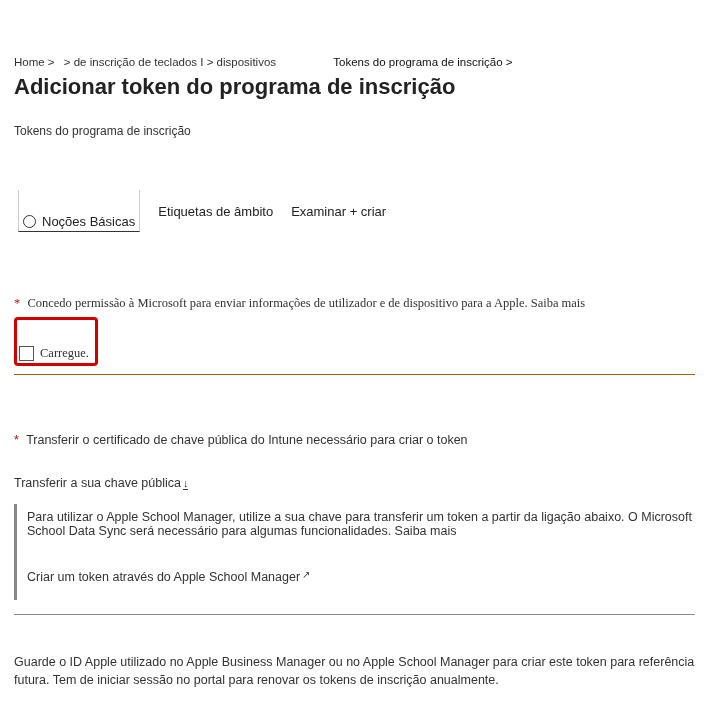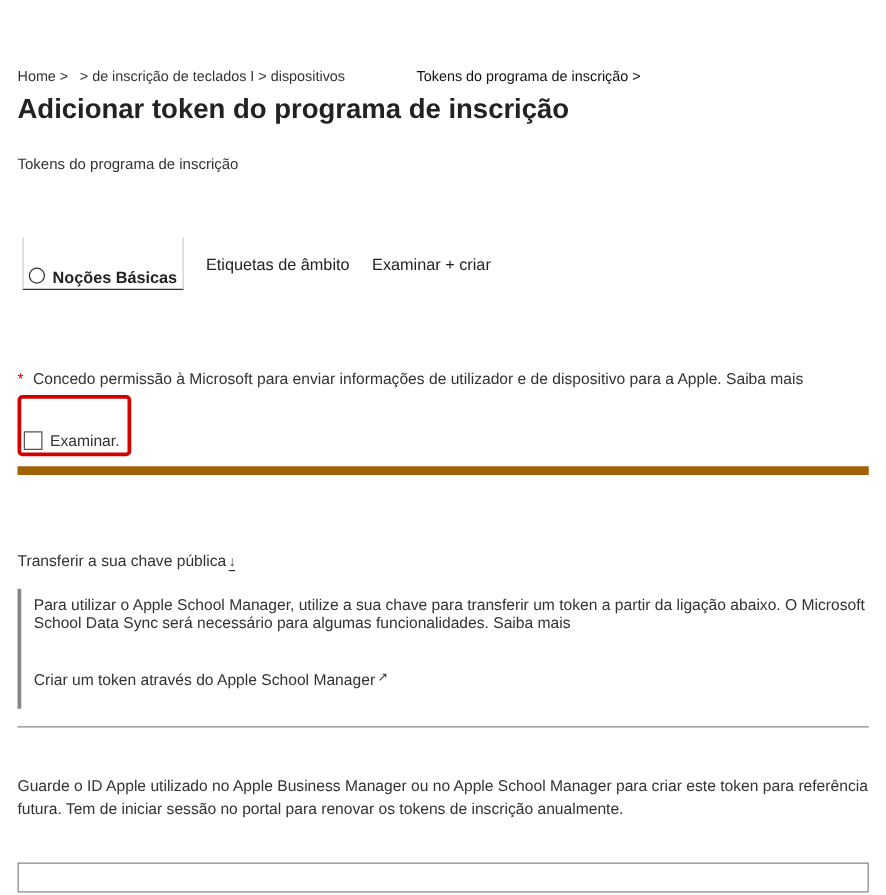--- a/index.html
+++ b/index.html
@@ -29,39 +29,39 @@
     .tabs {
       display: flex;
       align-items: center;
       gap: 18px;
       padding: 4px 0 6px 4px;
       font-size: 13px;
     }
     .tab { cursor: pointer; color: #222; }
     .tab-icon {
       display: inline-flex;
-      align-items: flex-start;
+      align-items: center;
       gap: 6px;
-      font-weight: bold;
     }
     .circle-icon {
       display: inline-block;
       width: 13px; height: 13px;
       border: 1.5px solid #333;
       border-radius: 50%;
     }
     .tab.active {
       border-bottom: 1.5px solid #333;
       border-left: 1px solid #ccc;
       border-right: 1px solid #ccc;
       padding: 0 4px 2px 4px;
     }
     .section {
-      border-bottom: 7px solid #a16207;
+      border-bottom: 1px solid #a16207;
       padding: 10px 0 8px 0;
+      font-family: Liberation Serif, serif;
     }
     .req { color: #c00; margin-right: 4px; }
     .label-line { font-size: 12.5px; margin-bottom: 6px; }
     .agree-row {
       display: flex;
       align-items: center;
       border: 3px solid #d40000;
       border-radius: 4px;
       width: fit-content;
       padding: 2px 6px 2px 2px;
@@ -165,25 +165,29 @@
   <span class="tab">Examinar + criar</span>
 </div>
 
 <div class="section">
   <div class="label-line">
     <span class="req">*</span>
     <span>Concedo permissão à Microsoft para enviar informações de utilizador e de dispositivo para a Apple. Saiba mais</span>
   </div>
   <div class="agree-row">
     <span class="checkbox"></span>
-    <span>Examinar.</span>
+    <span>Carregue.</span>
   </div>
 </div>
 
 <div style="padding:10px 0 0 0;">
+  <div class="label-line">
+    <span class="req">*</span>
+    <span>Transferir o certificado de chave pública do Intune necessário para criar o token</span>
+  </div>
   <div class="download-link">
     <span>Transferir a sua chave pública</span><span class="dl-icon">↓</span>
   </div>
 
 
 
   <div class="infoblock">
     <p>Para utilizar o Apple School Manager, utilize a sua chave para transferir um token a partir da ligação abaixo. O Microsoft School Data Sync será necessário para algumas funcionalidades. Saiba mais</p>
     <p class="linklike">
       <span>Criar um token através do Apple School Manager</span><span class="ext-icon">↗</span>

